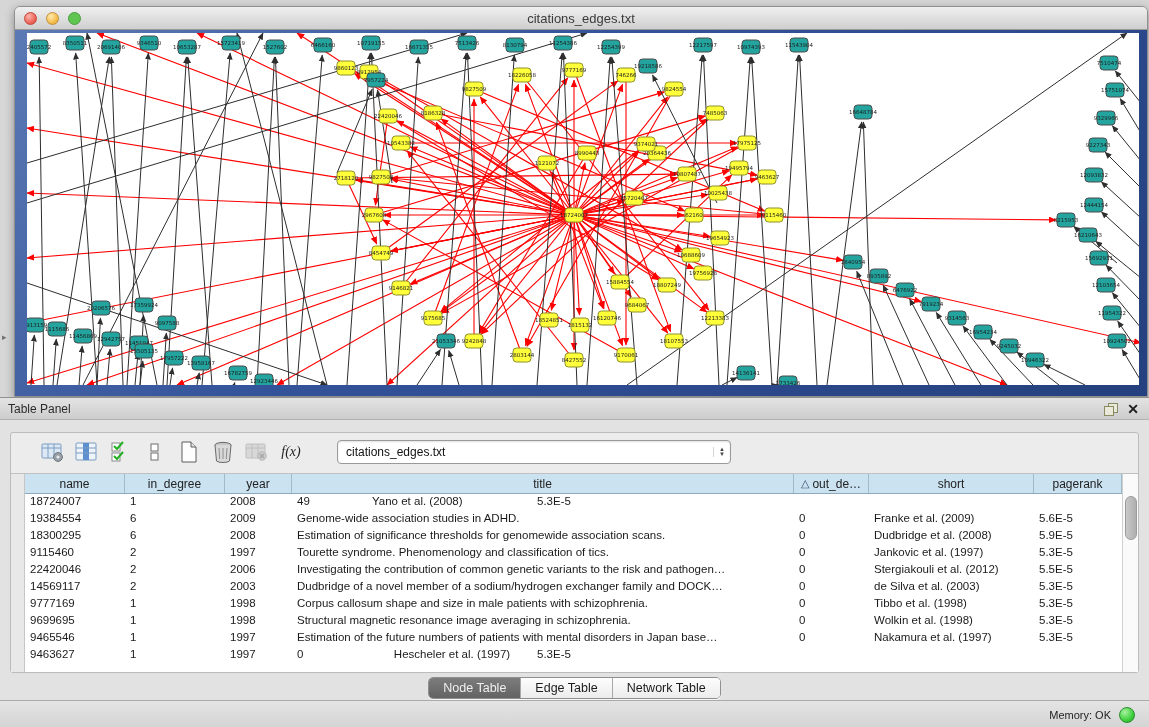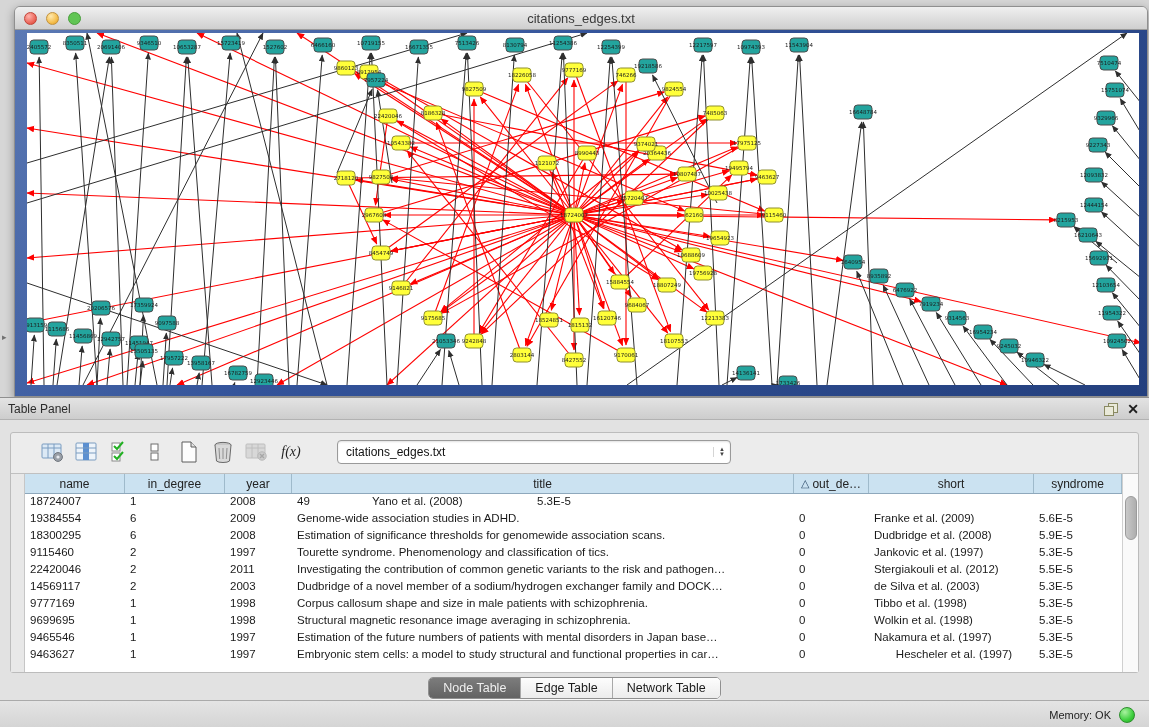--- a/index.html
+++ b/index.html
@@ -768,21 +768,21 @@
                 <span>title</span>
               </div>
               <div class="hcell" style="width: 75px;">
                 <span class="sortg">△</span>
                 <span>out_de…</span>
               </div>
               <div class="hcell" style="width: 165px;">
                 <span>short</span>
               </div>
               <div class="hcell" style="width: 88px;">
-                <span>syndrome</span>
+                <span>pagerank</span>
               </div>
             </div>
           <div id="row-container" style="flex:1;background:#fff;">
               <div class="drow">
                 <div class="dcell" style="width: 100px;">18724007</div>
                 <div class="dcell" style="width: 100px;">1</div>
                 <div class="dcell" style="width: 67px;">2008</div>
                 <div class="dcell" style="width: 75px;">49</div>
                 <div class="dcell" style="width: 165px;">Yano et al. (2008)</div>
                 <div class="dcell" style="width: 88px;">5.3E-5</div>
@@ -810,21 +810,21 @@
                 <div class="dcell" style="width: 100px;">2</div>
                 <div class="dcell" style="width: 67px;">1997</div>
                 <div class="dcell" style="flex: 1 1 0%;">Tourette syndrome. Phenomenology and classification of tics.</div>
                 <div class="dcell" style="width: 75px;">0</div>
                 <div class="dcell" style="width: 165px;">Jankovic et al. (1997)</div>
                 <div class="dcell" style="width: 88px;">5.3E-5</div>
               </div>
               <div class="drow">
                 <div class="dcell" style="width: 100px;">22420046</div>
                 <div class="dcell" style="width: 100px;">2</div>
-                <div class="dcell" style="width: 67px;">2011</div>
+                <div class="dcell" style="width: 67px;">2006</div>
                 <div class="dcell" style="flex: 1 1 0%;">Investigating the contribution of common genetic variants to the risk and pathogen…</div>
                 <div class="dcell" style="width: 75px;">0</div>
                 <div class="dcell" style="width: 165px;">Stergiakouli et al. (2012)</div>
                 <div class="dcell" style="width: 88px;">5.5E-5</div>
               </div>
               <div class="drow">
                 <div class="dcell" style="width: 100px;">14569117</div>
                 <div class="dcell" style="width: 100px;">2</div>
                 <div class="dcell" style="width: 67px;">2003</div>
                 <div class="dcell" style="flex: 1 1 0%;">Dudbridge of a novel member of a sodium/hydrogen exchanger family and DOCK…</div>
@@ -856,21 +856,20 @@
                 <div class="dcell" style="width: 67px;">1997</div>
                 <div class="dcell" style="flex: 1 1 0%;">Estimation of the future numbers of patients with mental disorders in Japan base…</div>
                 <div class="dcell" style="width: 75px;">0</div>
                 <div class="dcell" style="width: 165px;">Nakamura et al. (1997)</div>
                 <div class="dcell" style="width: 88px;">5.3E-5</div>
               </div>
               <div class="drow">
                 <div class="dcell" style="width: 100px;">9463627</div>
                 <div class="dcell" style="width: 100px;">1</div>
                 <div class="dcell" style="width: 67px;">1997</div>
-                <div class="dcell" style="flex: 1 1 0%;">Embryonic stem cells: a model to study structural and functional properties in car…</div>
                 <div class="dcell" style="width: 75px;">0</div>
                 <div class="dcell" style="width: 165px; text-align: center;">Hescheler et al. (1997)</div>
                 <div class="dcell" style="width: 88px;">5.3E-5</div>
               </div>
             </div>
         </div>
         <div class="vscroll">
             <div class="vthumb"></div>
           </div>
       </div>

